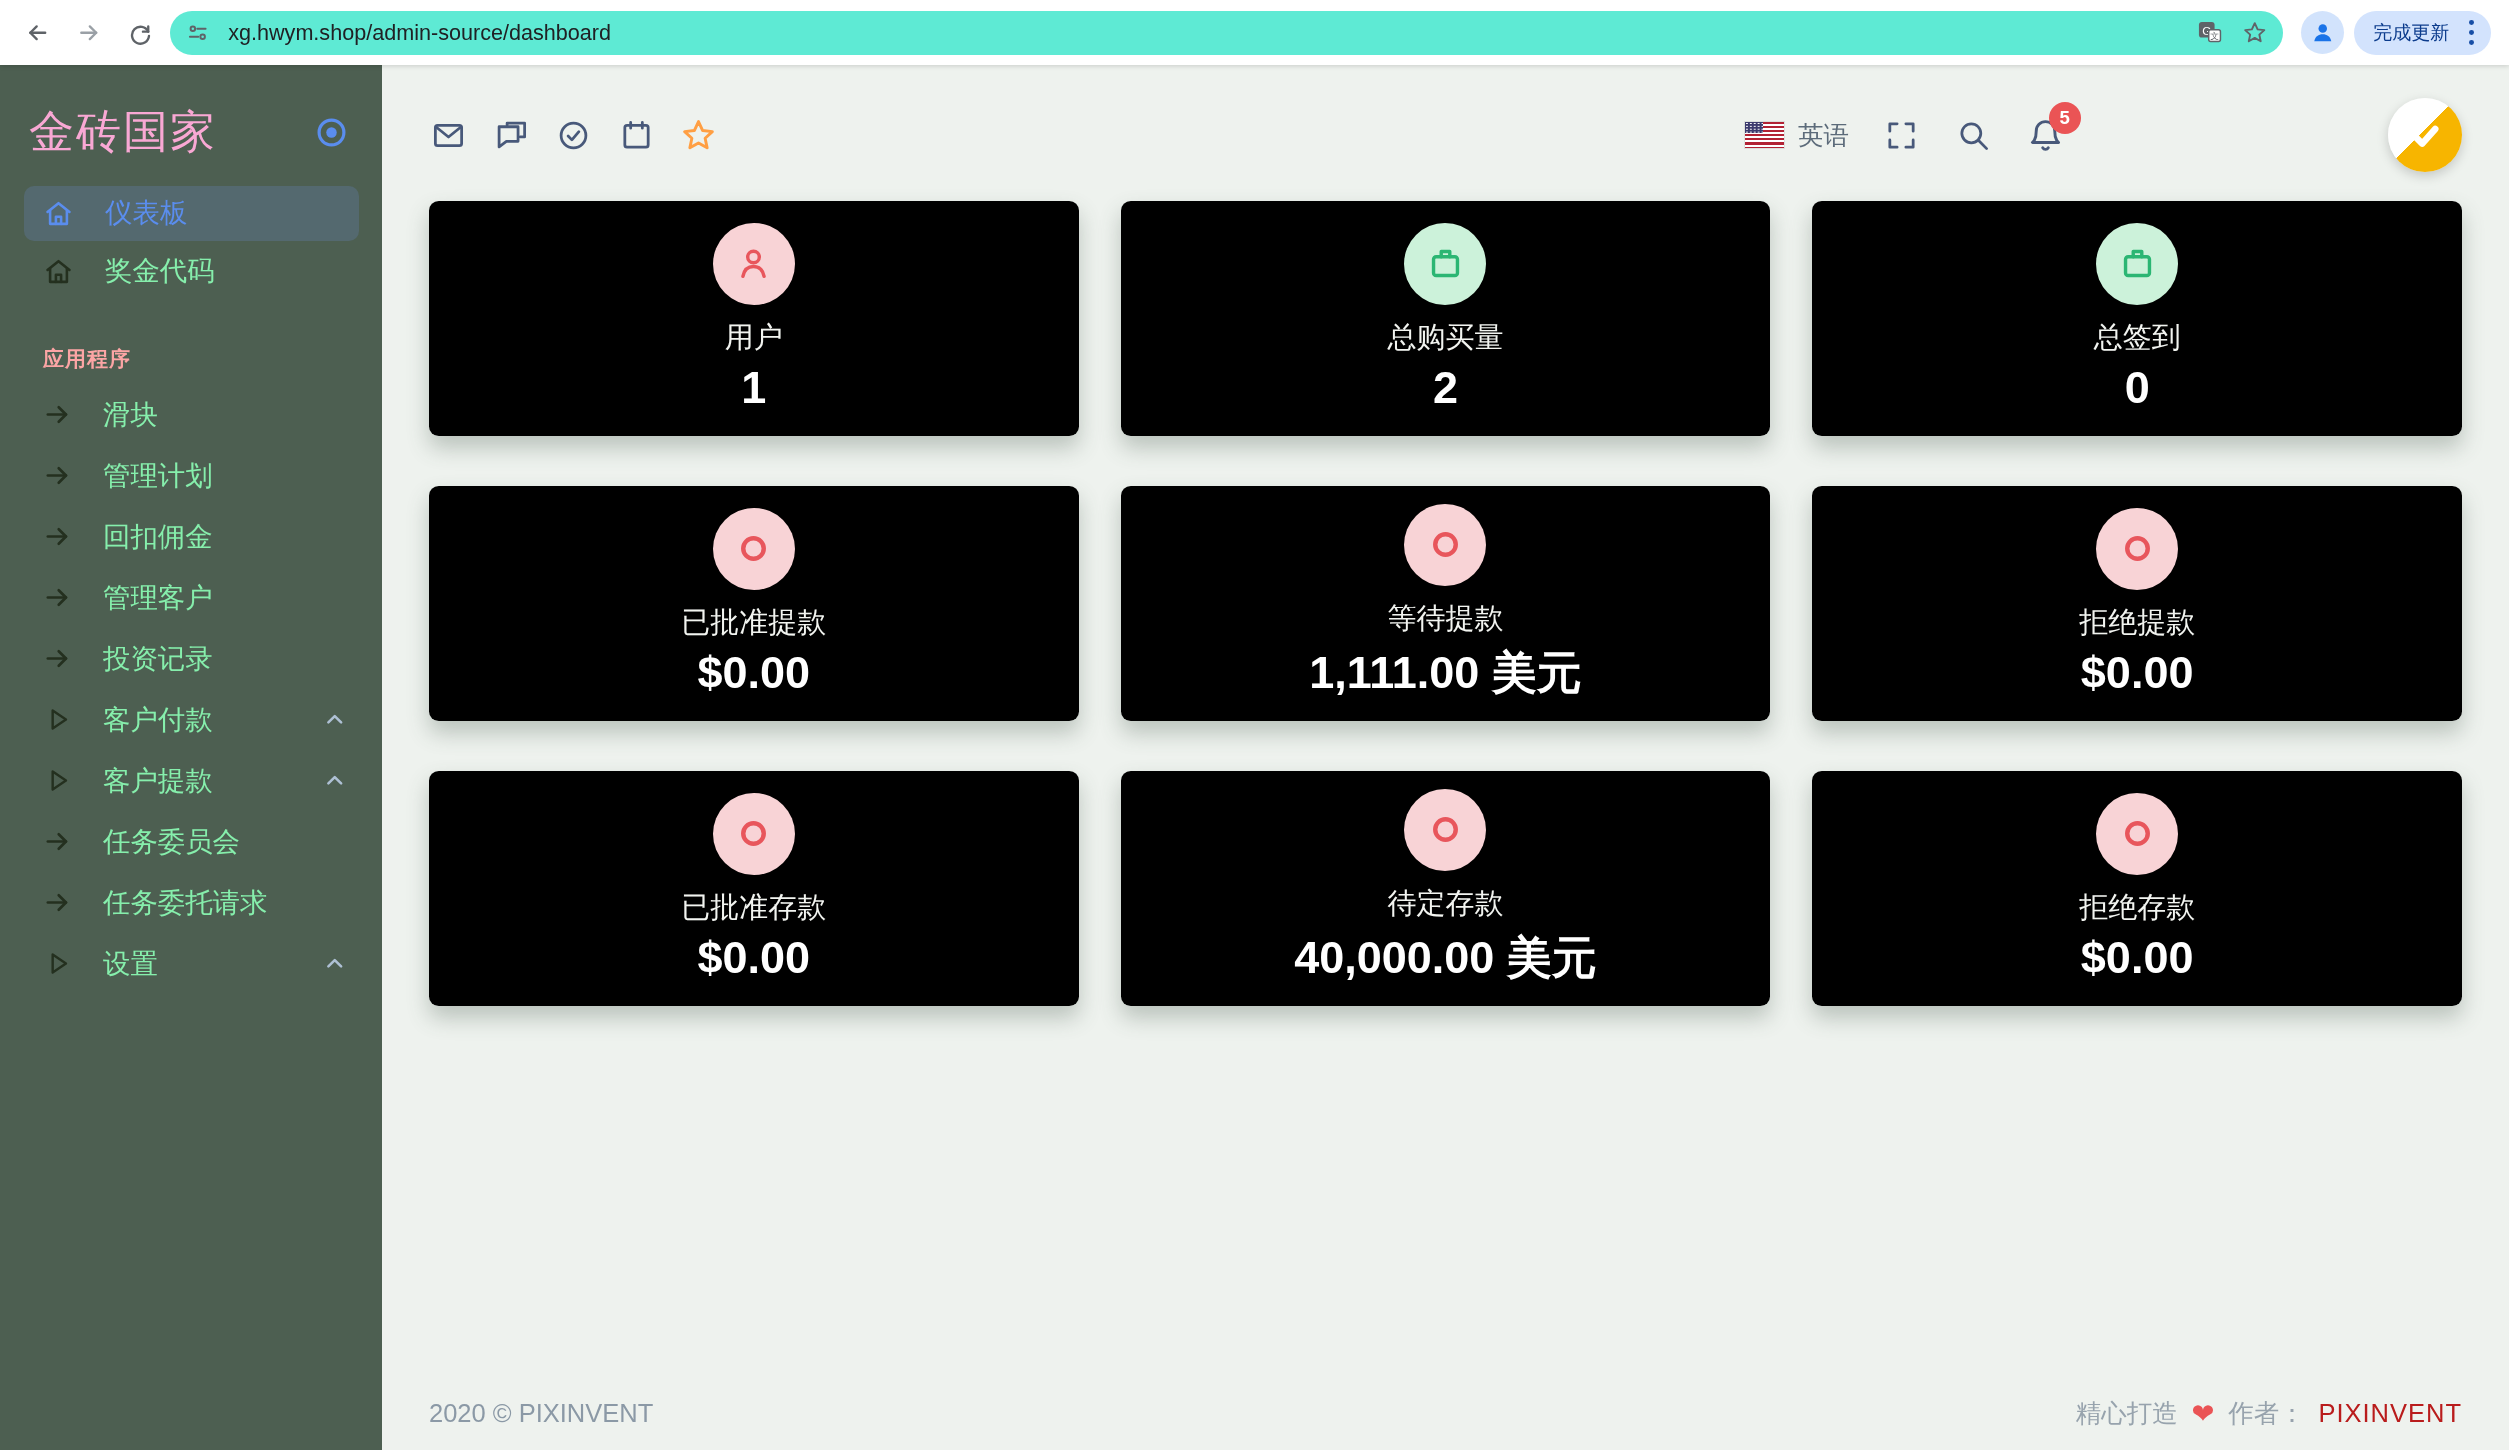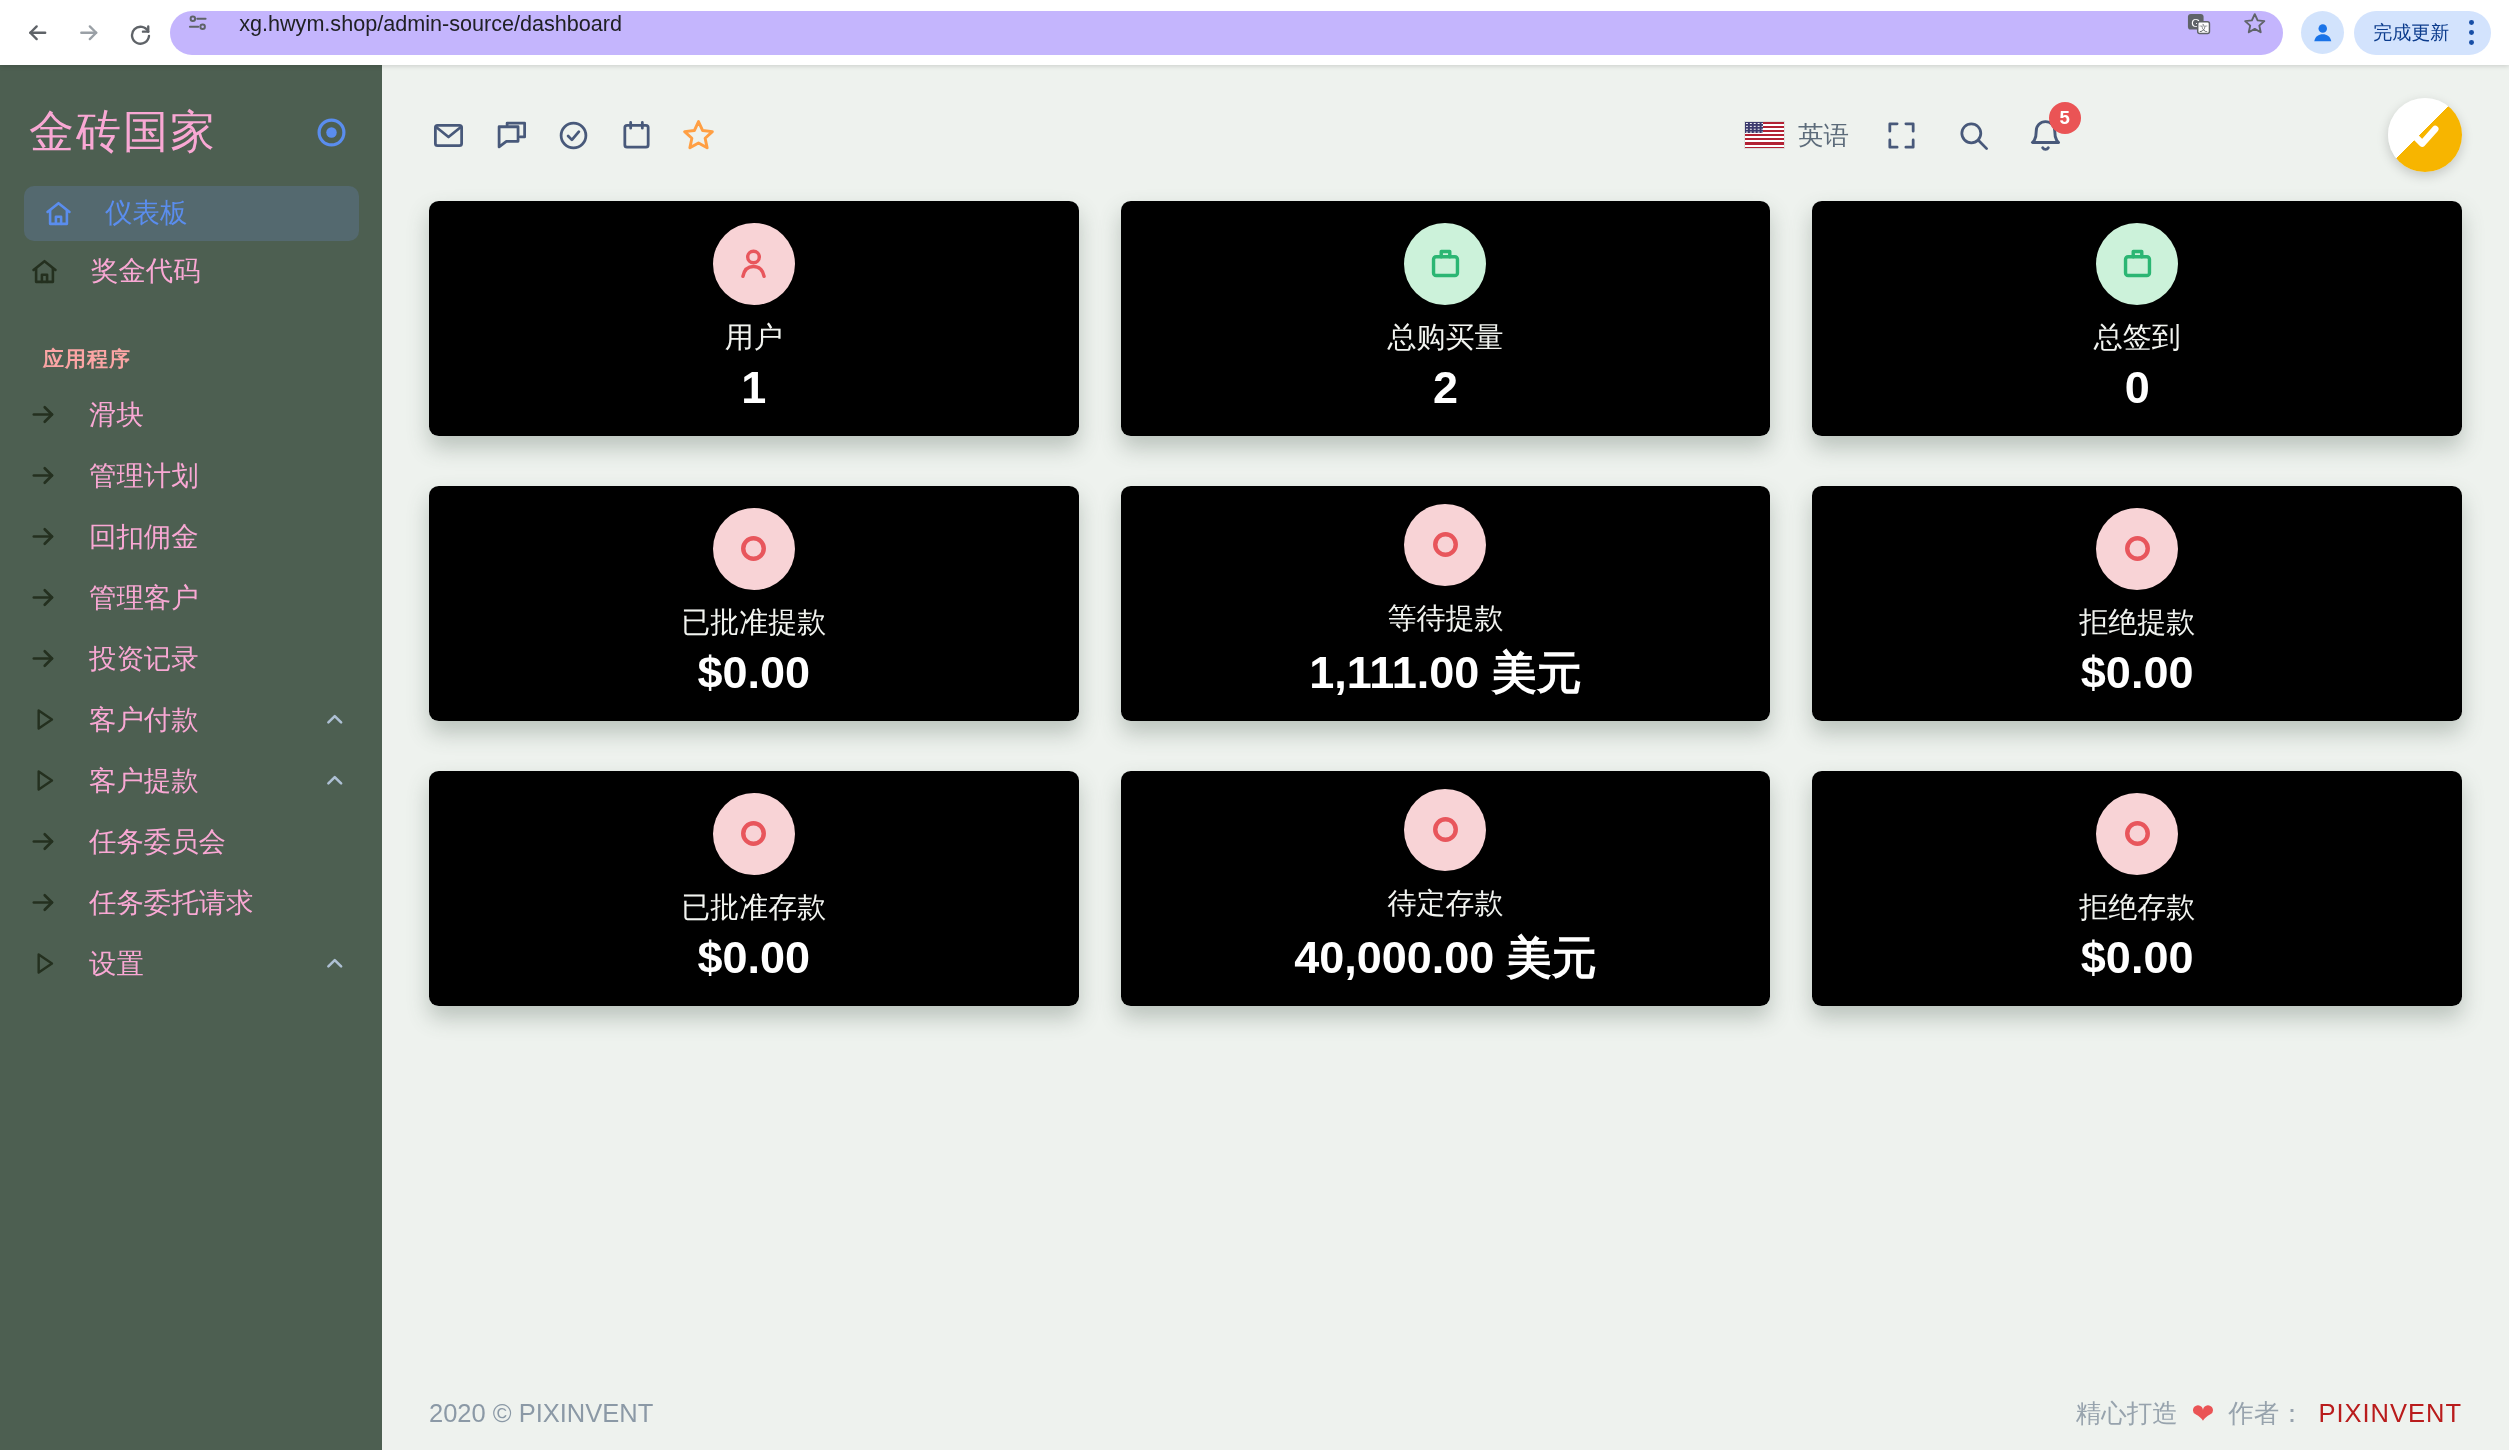--- a/index.html
+++ b/index.html
@@ -6,22 +6,22 @@
   html,body { width:2509px; height:1451px; overflow:hidden; }
   body { font-family:"Liberation Sans", sans-serif; background:#eef2ee; }
   svg { display:block; }
 
   
   .chrome { height:65px; background:#ffffff; display:flex; align-items:center;
             padding:0 17.6px; gap:9.8px; position:relative; z-index:10;
             box-shadow:0 1px 4.9px rgba(0,0,0,.16); }
   .nav-btn { width:41px; height:41px; border-radius:50%; display:flex;
              align-items:center; justify-content:center; color:#5f6368; flex:0 0 auto; }
-  .omnibox { flex:1; height:44px; background:#c4b5fd; border-radius:22.5px;
-             display:flex; align-items:flex-start; padding:0 15.7px; gap:30px; min-width:0; }
+  .omnibox { flex:1; height:44px; background:#5eead4; border-radius:22.5px;
+             display:flex; align-items:center; padding:0 15.7px; gap:19px; min-width:0; }
   .omnibox .url { flex:1; font-size:21.6px; color:#202124; white-space:nowrap;
                   overflow:hidden; }
   .omni-icon { color:#5f6368; flex:0 0 auto; display:flex; align-items:center; justify-content:center; }
   .chrome-avatar { width:43px; height:43px; border-radius:50%; background:#d2e3fc;
                    display:flex; align-items:center; justify-content:center; flex:0 0 auto; margin-left:7.8px; }
   .update-pill { height:44px; background:#d3e3fd; border-radius:22.5px; display:flex;
                  align-items:center; gap:11.8px; padding:0 9.8px 0 19.6px; flex:0 0 auto; }
   .update-pill span { font-size:19px; color:#0b3b8c; }
   .kebab { display:flex; flex-direction:column; gap:4.9px; padding:0 7.8px; }
   .kebab i { width:4.9px; height:4.9px; border-radius:50%; background:#174ea6; }
@@ -32,21 +32,21 @@
   
   .sidebar { width:382px; flex:0 0 auto; background:#4d5f51; display:flex;
              flex-direction:column; }
   .brand-row { display:flex; align-items:center; justify-content:space-between;
                padding:37px 33px 23.5px 29px; }
   .brand { font-family:"Liberation Serif", serif; font-size:45px; color:#f9a8d4;
            letter-spacing:2px; }
   .toggle-icon { color:#5a8dee; }
   .nav { flex:1; padding-bottom:29px; }
   .nav-item { height:61px; display:flex; align-items:center; gap:31px;
-              padding:0 35px 0 29px; font-size:27.4px; color:#f9a8d4; cursor:pointer; }
+              padding:0 35px 0 43px; font-size:27.4px; color:#86efac; cursor:pointer; }
   .nav-item .ico { color:#24301f; flex:0 0 auto; display:flex; }
   .nav-item.active { background:#54696f; border-radius:10px; margin:0 23.5px;
                      padding:0 11.8px 0 19.6px; color:#5a8dee; height:55px; }
   .nav-item.active .ico { color:#5a8dee; }
   .chev { margin-left:auto; color:#aec0d4; display:flex; }
   .section-label { padding:43px 0 11.8px 43px; font-size:21px; color:#fca5a5;
                    letter-spacing:1px;font-weight:bold; }
 
   
   .main { flex:1; display:flex; flex-direction:column; padding:0 47px; min-width:0; }

